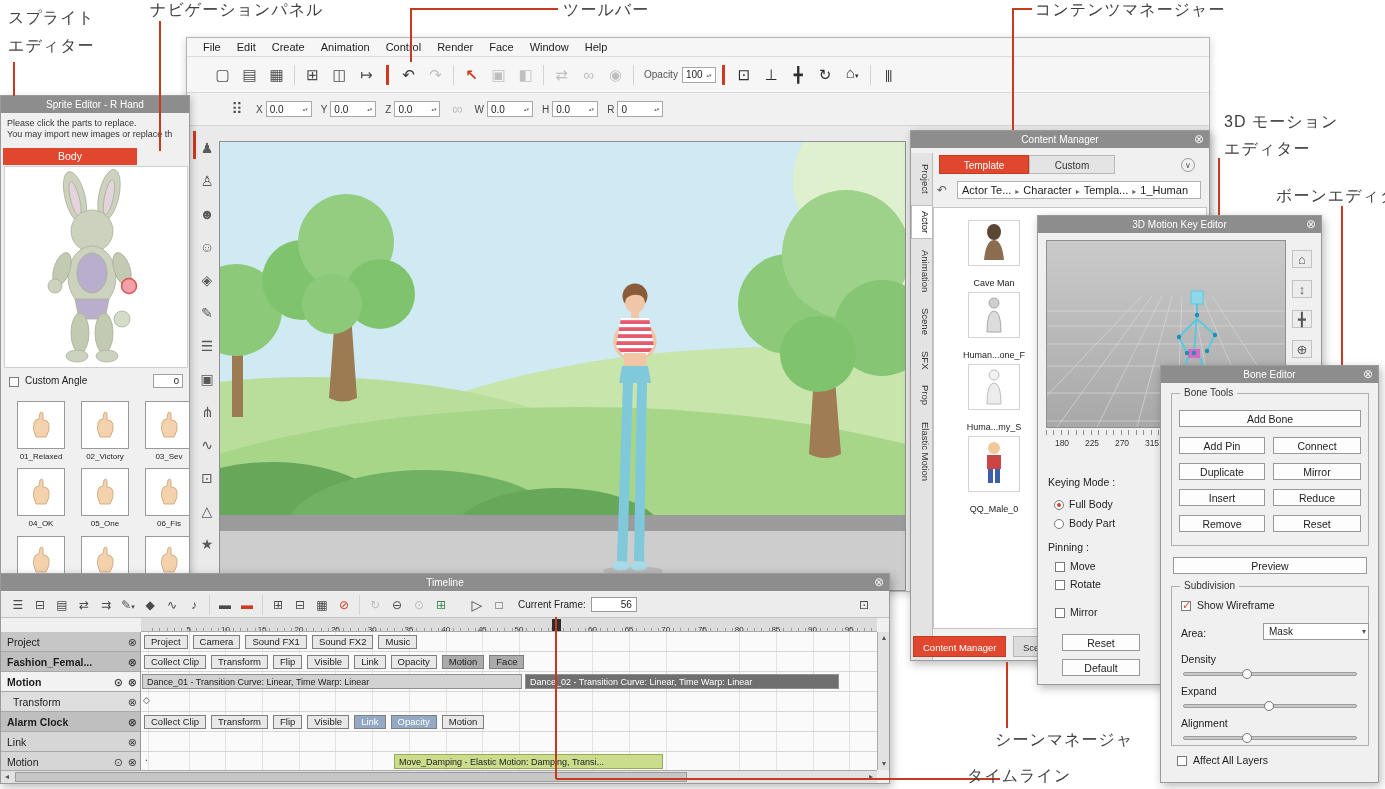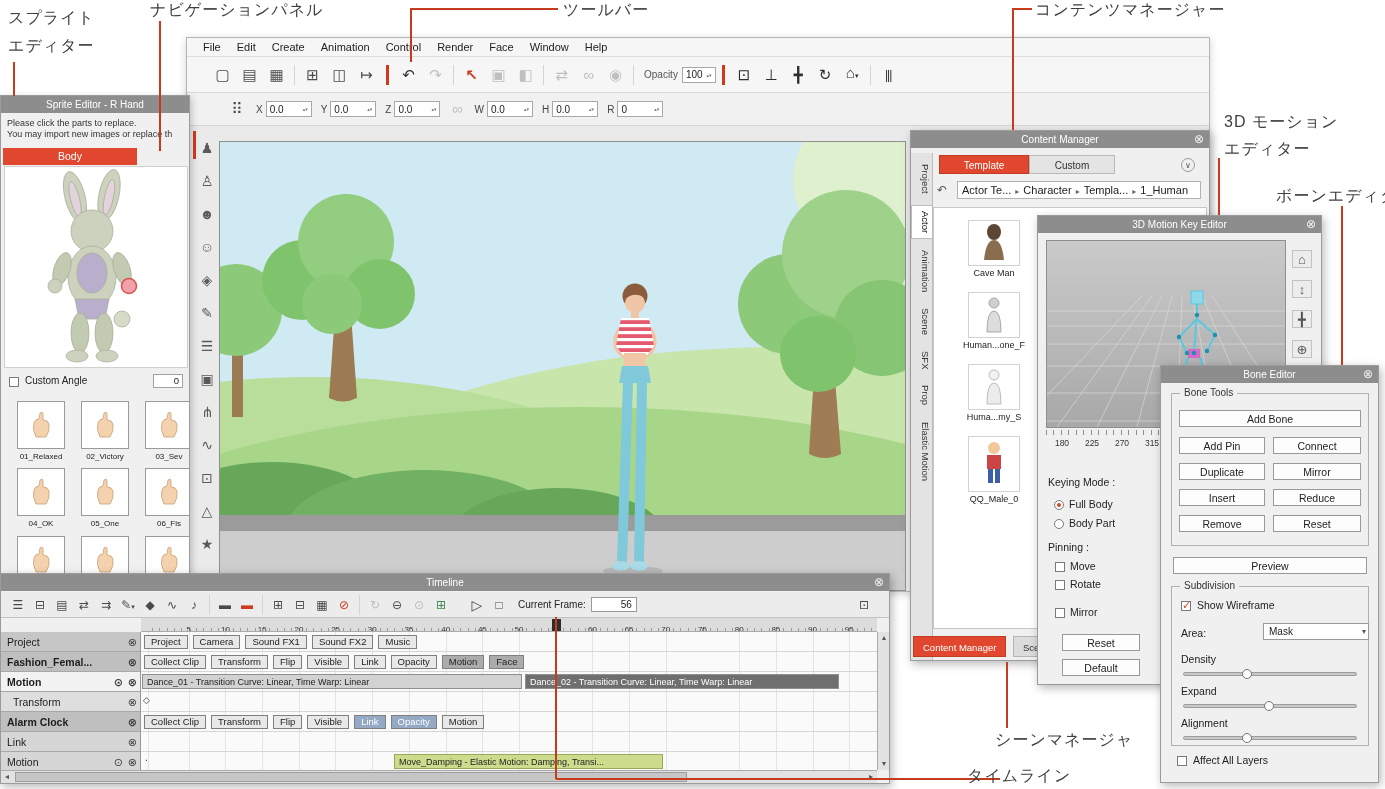--- a/index.html
+++ b/index.html
@@ -56,21 +56,21 @@
 .cm-tab{position:absolute;top:24px;height:19px;font-size:10px;line-height:19px;text-align:center;border:1px solid #b9b9b9;background:#e4e4e4;color:#333}
 .cm-tab.red{background:#e0472e;border-color:#c23c22;color:#fff}
 .cm-filter{position:absolute;width:14px;height:14px;border:1px solid #9a9a9a;border-radius:50%;font-size:8px;line-height:13px;text-align:center;color:#555}
 .cm-back{position:absolute;left:26px;top:52px;font-size:12px;color:#555}
 .cm-crumbs{position:absolute;left:46px;top:50px;right:8px;height:18px;background:#fff;border:1px solid #b2b2b2;font-size:11px;line-height:16px;color:#222;padding-left:4px;white-space:nowrap;overflow:hidden}
 .crumb{display:inline-block}
 .crumb:not(:last-child)::after{content:"▸";margin:0 4px;color:#666;font-size:8px}
 .cm-content{position:absolute;left:22px;top:76px;right:2px;bottom:31px;background:#fff;border:1px solid #c6c6c6;overflow:hidden}
 .cm-item{position:absolute;left:15px;width:90px;text-align:center}
 .cm-thumb{width:52px;height:46px;margin:0 auto;background:#fff;border:1px solid #d2d2d2;display:flex;align-items:center;justify-content:center}
-.cm-item-label{font-size:9px;color:#222;margin-top:2px;white-space:nowrap}
+.cm-item-label{font-size:9px;color:#222;margin-top:12px;white-space:nowrap}
 .cm-bottom{position:absolute;left:0;right:0;bottom:2px;height:22px}
 .cm-btab{height:21px;line-height:21px;padding:0 9px;font-size:9.5px;background:#dcdcdc;border:1px solid #b5b5b5;display:inline-block;margin-left:2px;color:#333}
 .cm-btab.red{background:#e0472e;color:#fff;border-color:#c23c22}
 
 #motion-editor{left:1037px;top:215px;width:285px;height:470px;z-index:10}
 .me-viewport{position:absolute;left:8px;top:24px;width:240px;height:188px;border:1px solid #8f8f8f;background:linear-gradient(#cacaca,#a8a8a8);overflow:hidden}
 .me-tools{position:absolute;left:254px;top:34px;display:flex;flex-direction:column;gap:12px}
 .me-ticon{width:20px;height:18px;font-size:13px;line-height:18px;text-align:center;color:#555;background:#ececec;border:1px solid #c2c2c2}
 .me-ruler{position:absolute;left:8px;top:214px;width:240px;height:22px;background:repeating-linear-gradient(90deg,#8f8f8f 0 1px,transparent 1px 7.5px);background-size:100% 5px;background-repeat:no-repeat}
 .me-rnum{position:absolute;top:8px;width:26px;text-align:center;font-size:8.5px;color:#333}

